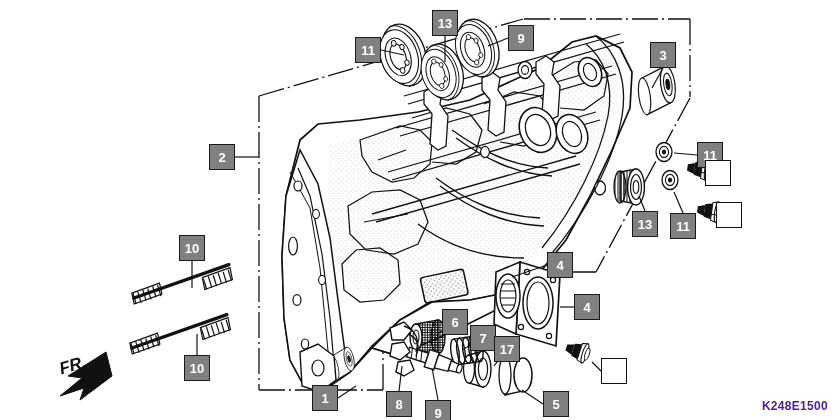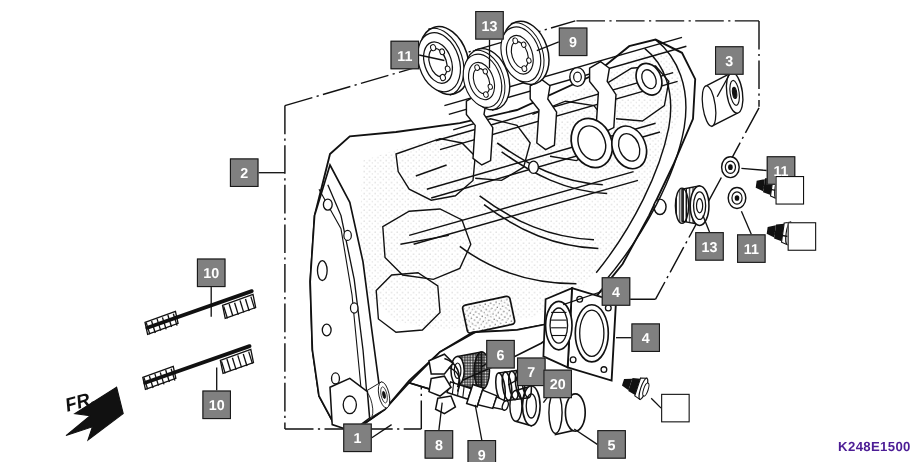--- a/index.html
+++ b/index.html
@@ -360,21 +360,21 @@
   <div class="lbl" style="left:425px;top:400px">9</div>
   <div class="lbl" style="left:179px;top:235px">10</div>
   <div class="lbl" style="left:184px;top:355px">10</div>
   <div class="lbl" style="left:697px;top:142px">11</div>
   <div class="lbl" style="left:670px;top:213px">11</div>
   <div class="lbl" style="left:355px;top:37px">11</div>
   <div class="lbl" style="left:432px;top:10px">13</div>
   <div class="lbl" style="left:508px;top:25px">9</div>
   <div class="lbl" style="left:547px;top:252px">4</div>
   <div class="lbl" style="left:632px;top:211px">13</div>
-  <div class="lbl" style="left:494px;top:336px">20</div>
+  <div class="lbl" style="left:494px;top:336px">17</div>
 
   <div class="lbl blank" style="left:705px;top:160px"></div>
   <div class="lbl blank" style="left:716px;top:202px"></div>
   <div class="lbl blank" style="left:601px;top:358px"></div>
 
   <div class="frtxt">FR.</div>
   <div class="code">K248E1500</div>
 
 </div>
 

